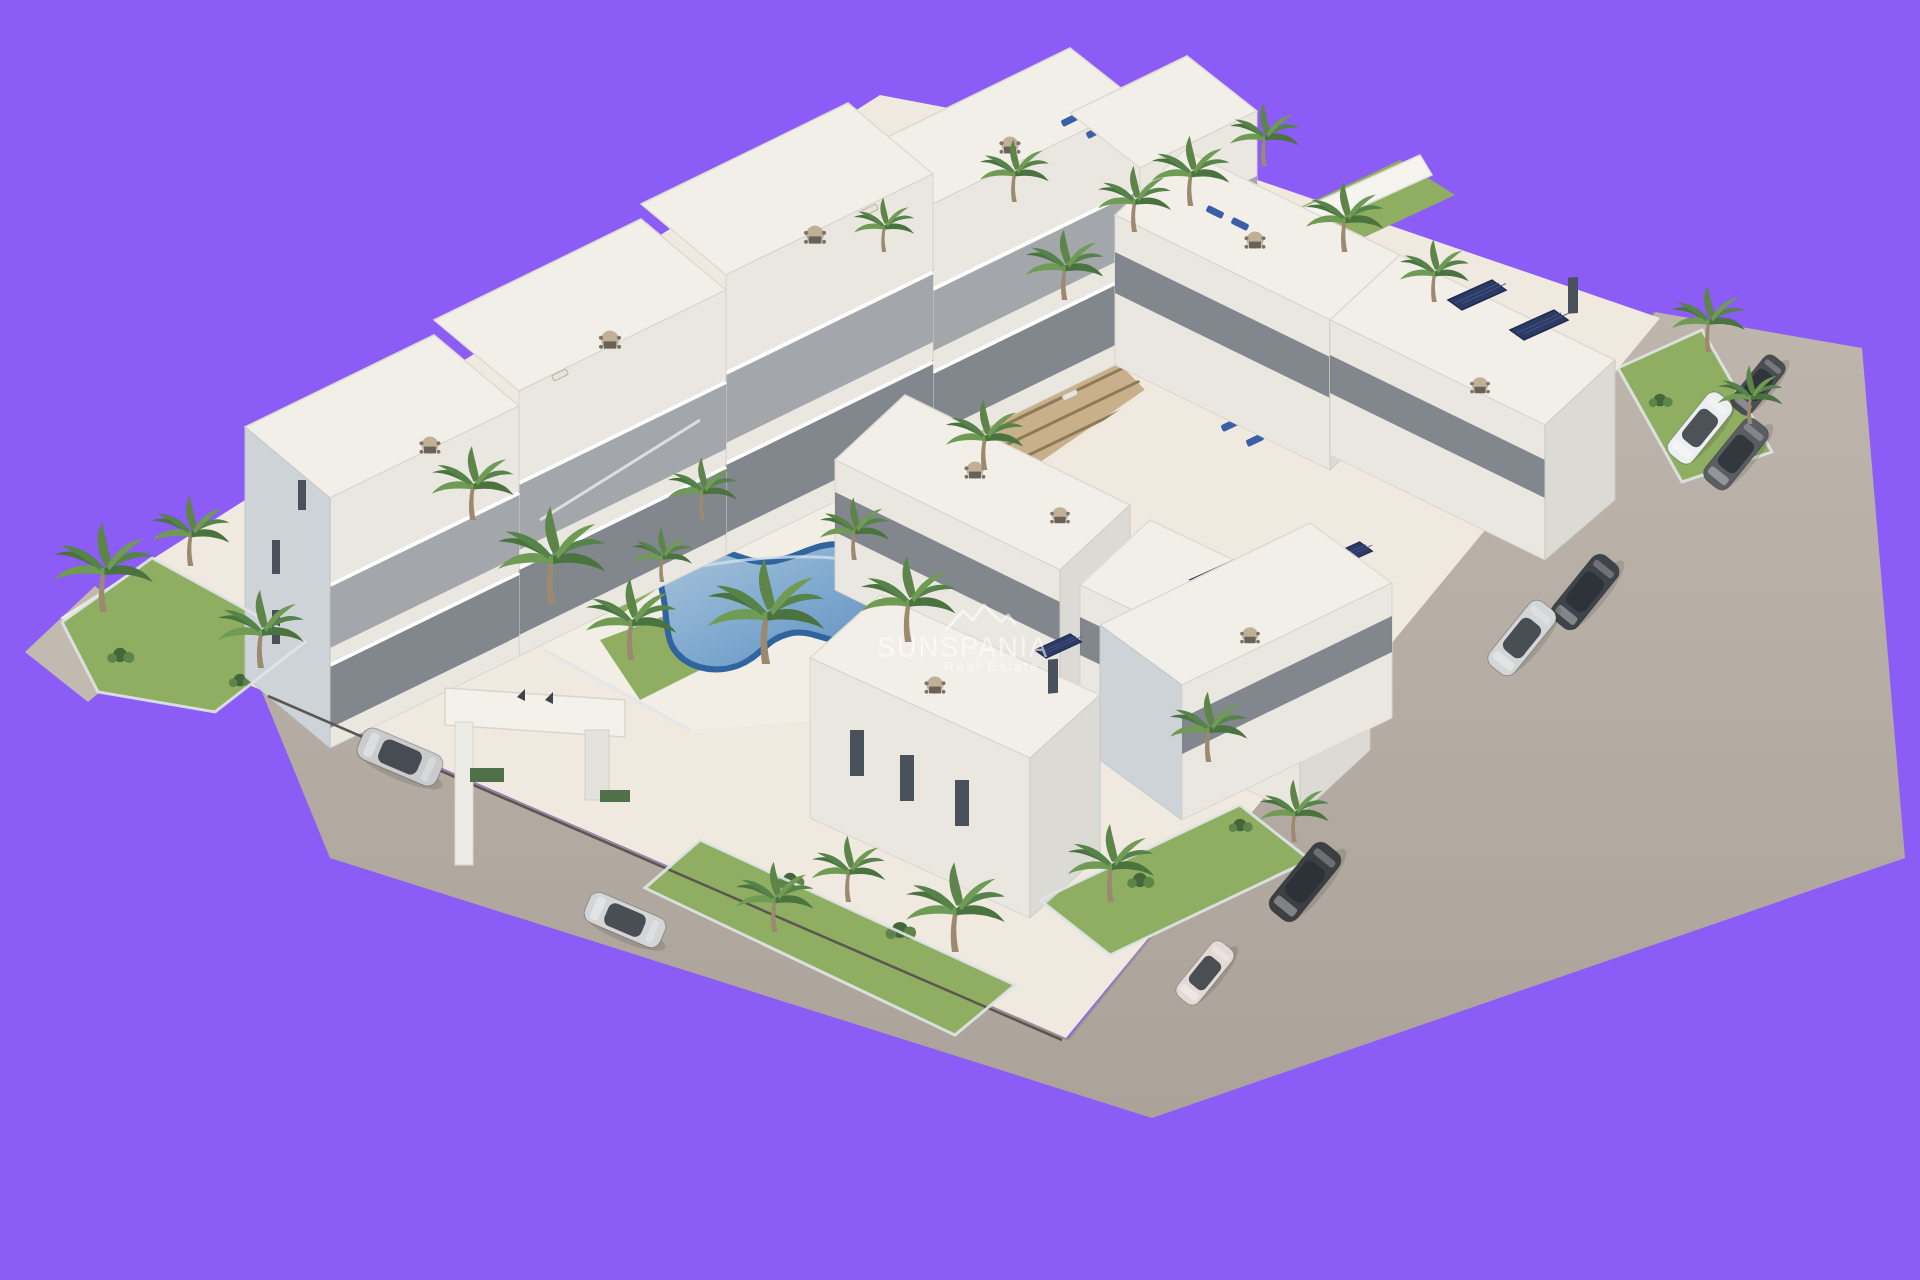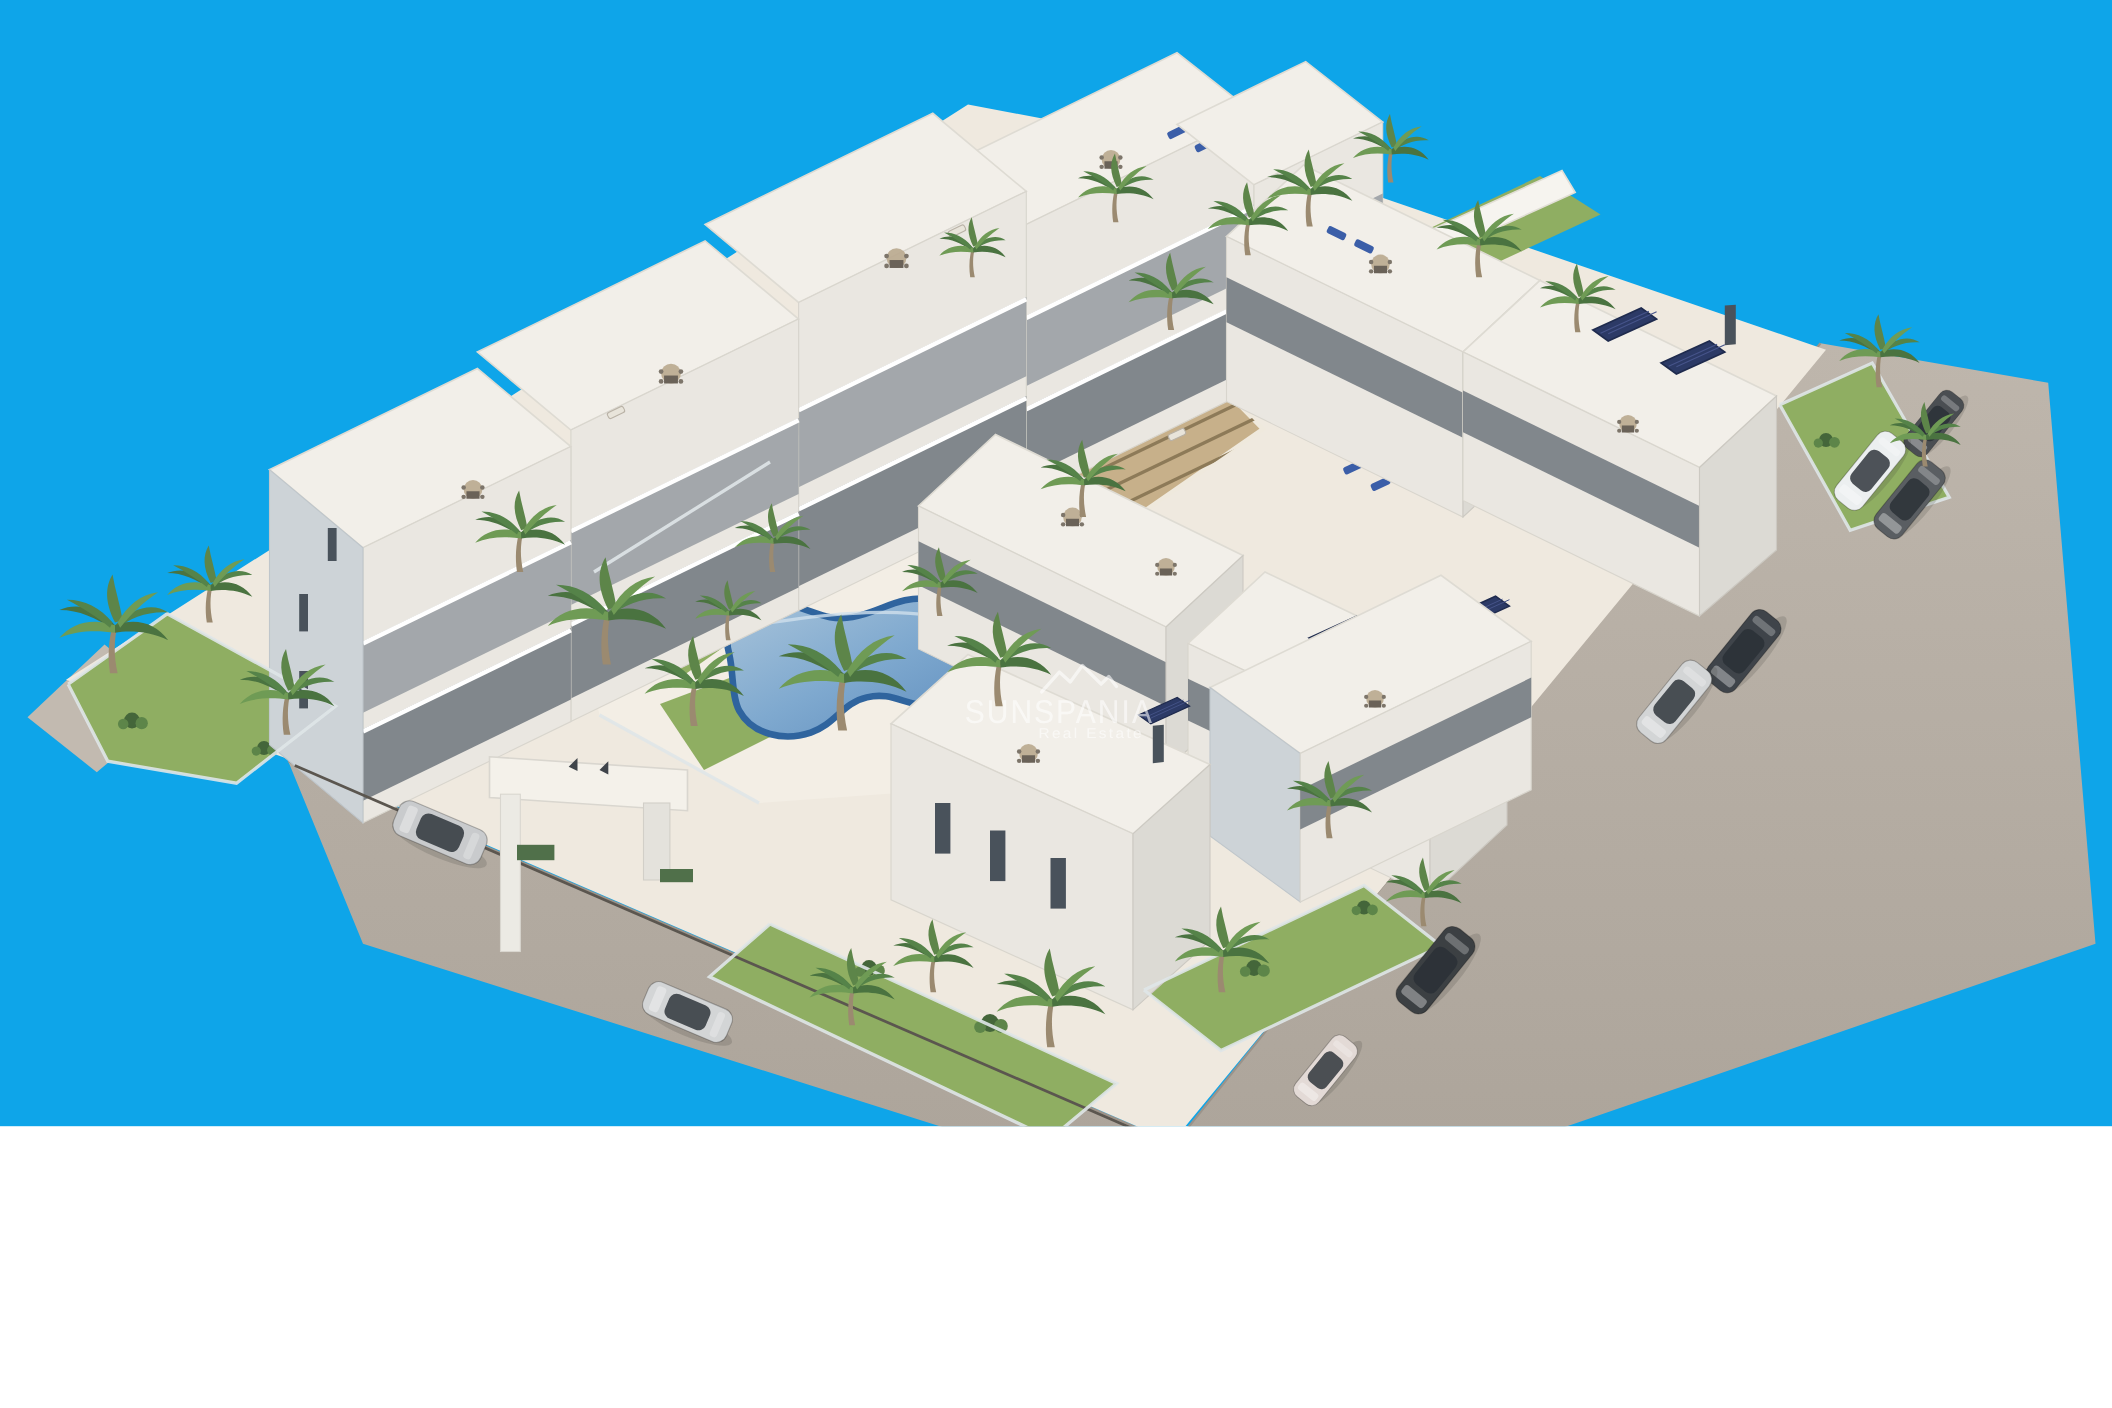--- a/index.html
+++ b/index.html
@@ -1,16 +1,16 @@
 <!DOCTYPE html>
 <html><head>
 <meta charset="utf-8">
 <style>
   html,body{margin:0;padding:0;background:#ffffff;}
-  .stage{position:relative;width:1920px;height:1024px;background:#0ea5e9;overflow:hidden;
+  .stage{position:relative;width:1920px;height:1280px;background:#8b5cf6;overflow:hidden;
          font-family:"Liberation Sans", sans-serif;}
   svg{display:block}
   .roof{fill:#f2efe9;stroke:#dedbd3;stroke-width:1.5}
   .wallL{fill:#eae7e1;stroke:#d8d5cd;stroke-width:1}
   .wallD{fill:#cdd3d7;stroke:#bfc6cb;stroke-width:1}
   .wallS{fill:#dcdad4;stroke:#ccc9c2;stroke-width:1}
   .band{fill:#6e757c;opacity:.85}
   .band2{fill:#8b9198;opacity:.75}
   .slab{stroke:#ffffff;stroke-width:4;fill:none}
   .glassfence{stroke:#dfe6e8;stroke-width:3;fill:none;opacity:.9}

